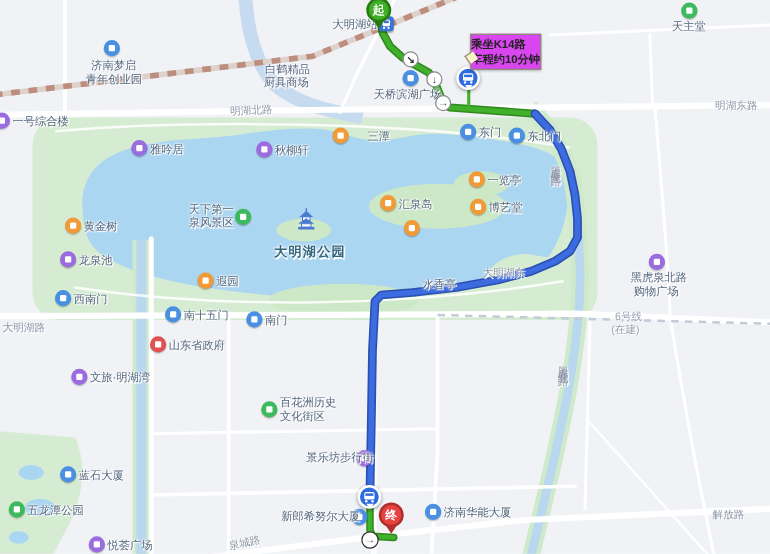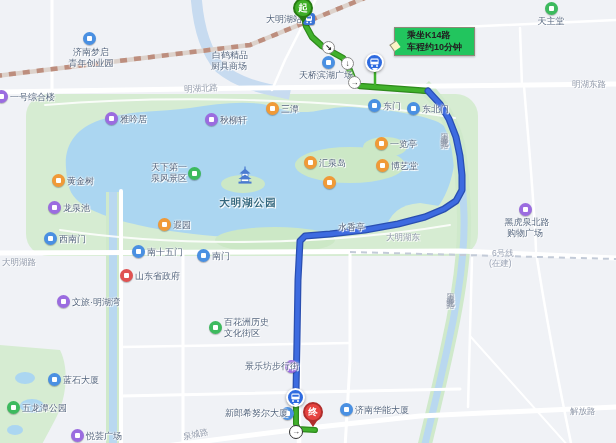--- a/index.html
+++ b/index.html
@@ -28,23 +28,23 @@
        color:#333;font-size:8px;line-height:11px;text-align:center;z-index:7;font-weight:700;}
   .arw.big{border:1.5px solid #333;width:12px;height:12px;line-height:12px;}
   .pin{position:absolute;width:16px;height:16px;border-radius:50%;color:#fff;font-size:9.5px;
        font-weight:700;display:flex;align-items:center;justify-content:center;z-index:9;}
   .pin:after{content:"";position:absolute;left:50%;top:17px;margin-left:-4px;
        border:4px solid transparent;}
   .pin.start{background:#3fae27;border:2px solid #267a12;}
   .pin.start:after{border-top:6px solid #267a12;}
   .pin.end{background:#e64340;border:2px solid #b02e2c;}
   .pin.end:after{border-top:6px solid #b02e2c;}
-  #tip{position:absolute;left:376px;top:27px;background:#22c55e;border:1px solid #8d8a77;
-       padding:2px 12px;font-size:9px;line-height:11.5px;color:#222;font-weight:600;z-index:10;
-       box-shadow:0 1px 2px rgba(0,0,0,.25);margin-left:18px;}
+  #tip{position:absolute;left:376px;top:27px;background:#d946ef;border:1px solid #8d8a77;
+       padding:2px 0;font-size:9px;line-height:11.5px;color:#222;font-weight:600;z-index:10;
+       box-shadow:0 1px 2px rgba(0,0,0,.25);}
   #tip:before{content:"";position:absolute;left:-4px;bottom:5px;width:7px;height:7px;
        background:#fbf4c6;border-left:1px solid #8d8a77;border-bottom:1px solid #8d8a77;
        transform:rotate(55deg);}
   .pg{position:absolute;z-index:6;}
 </style>
 </head>
 <body>
 
 <div id="map">
 
@@ -235,21 +235,21 @@
 <div class="pl c" style="left:91px;top:58px;">青年创业园</div>
 <div class="pl c" style="left:230px;top:50px;">白鹤精品</div>
 <div class="pl c" style="left:229px;top:61px;">厨具商场</div>
 <div class="pl c" style="left:551px;top:16px;">天主堂</div>
 <div class="pl" style="left:10px;top:92px;">一号综合楼</div>
 <div class="pl c" style="left:326px;top:70px;">天桥滨湖广场</div>
 <div class="pl" style="left:383px;top:101px;">东门</div>
 <div class="pl" style="left:422px;top:104px;">东北门</div>
 <div class="pl" style="left:120px;top:114px;">雅吟居</div>
 <div class="pl" style="left:220px;top:115px;">秋柳轩</div>
-<div class="pl" style="left:281px;top:104px;">三潭</div>
+<div class="pl" style="left:294px;top:104px;">三潭</div>
 <div class="pl c" style="left:169px;top:162px;">天下第一</div>
 <div class="pl c" style="left:169px;top:173px;">泉风景区</div>
 <div class="pl" style="left:319px;top:158px;">汇泉岛</div>
 <div class="pl" style="left:390px;top:139px;">一览亭</div>
 <div class="pl" style="left:391px;top:161px;">博艺堂</div>
 <div class="pl" style="left:338px;top:178px;margin-top:44px;">水香亭</div>
 <div class="pl" style="left:67px;top:176px;">黄金树</div>
 <div class="pl" style="left:63px;top:203px;">龙泉池</div>
 <div class="pl park c" style="left:248px;top:197px;">大明湖公园</div>
 <div class="pl" style="left:173px;top:220px;">遐园</div>
@@ -264,21 +264,21 @@
 <div class="pl" style="left:225px;top:408px;">新郎希努尔大厦</div>
 <div class="pl" style="left:355px;top:405px;">济南华能大厦</div>
 <div class="pl" style="left:63px;top:375px;text-align:center;">蓝石大厦</div>
 <div class="pl" style="left:22px;top:403px;">五龙潭公园</div>
 <div class="pl" style="left:86px;top:431px;">悦荟广场</div>
 <div class="pl c" style="left:527px;top:217px;">黑虎泉北路</div>
 <div class="pl c" style="left:525px;top:228px;">购物广场</div>
 
 <div class="rd" style="left:184px;top:84px;transform:rotate(-3deg);">明湖北路</div>
 <div class="rd" style="left:572px;top:80px;">明湖东路</div>
-<div class="rd" style="left:386px;top:233px;text-align:right;">大明湖东</div>
+<div class="rd" style="left:386px;top:214px;text-align:right;">大明湖东</div>
 <div class="rd" style="left:2px;top:258px;">大明湖路</div>
 <div class="rd" style="left:492px;top:249px;color:#9aa3b5;">6号线</div>
 <div class="rd" style="left:489px;top:259px;color:#9aa3b5;">(在建)</div>
 <div class="rd v" style="left:440px;top:126px;">黑虎泉北路</div>
 <div class="rd v" style="left:446px;top:286px;">黑虎泉北路</div>
 <div class="rd" style="left:183px;top:430px;transform:rotate(-12deg);">泉城路</div>
 <div class="rd" style="left:570px;top:407px;">解放路</div>
 
 <div class="arw" style="left:322px;top:41px;">↘</div>
 <div class="arw" style="left:341px;top:57px;">↓</div>

